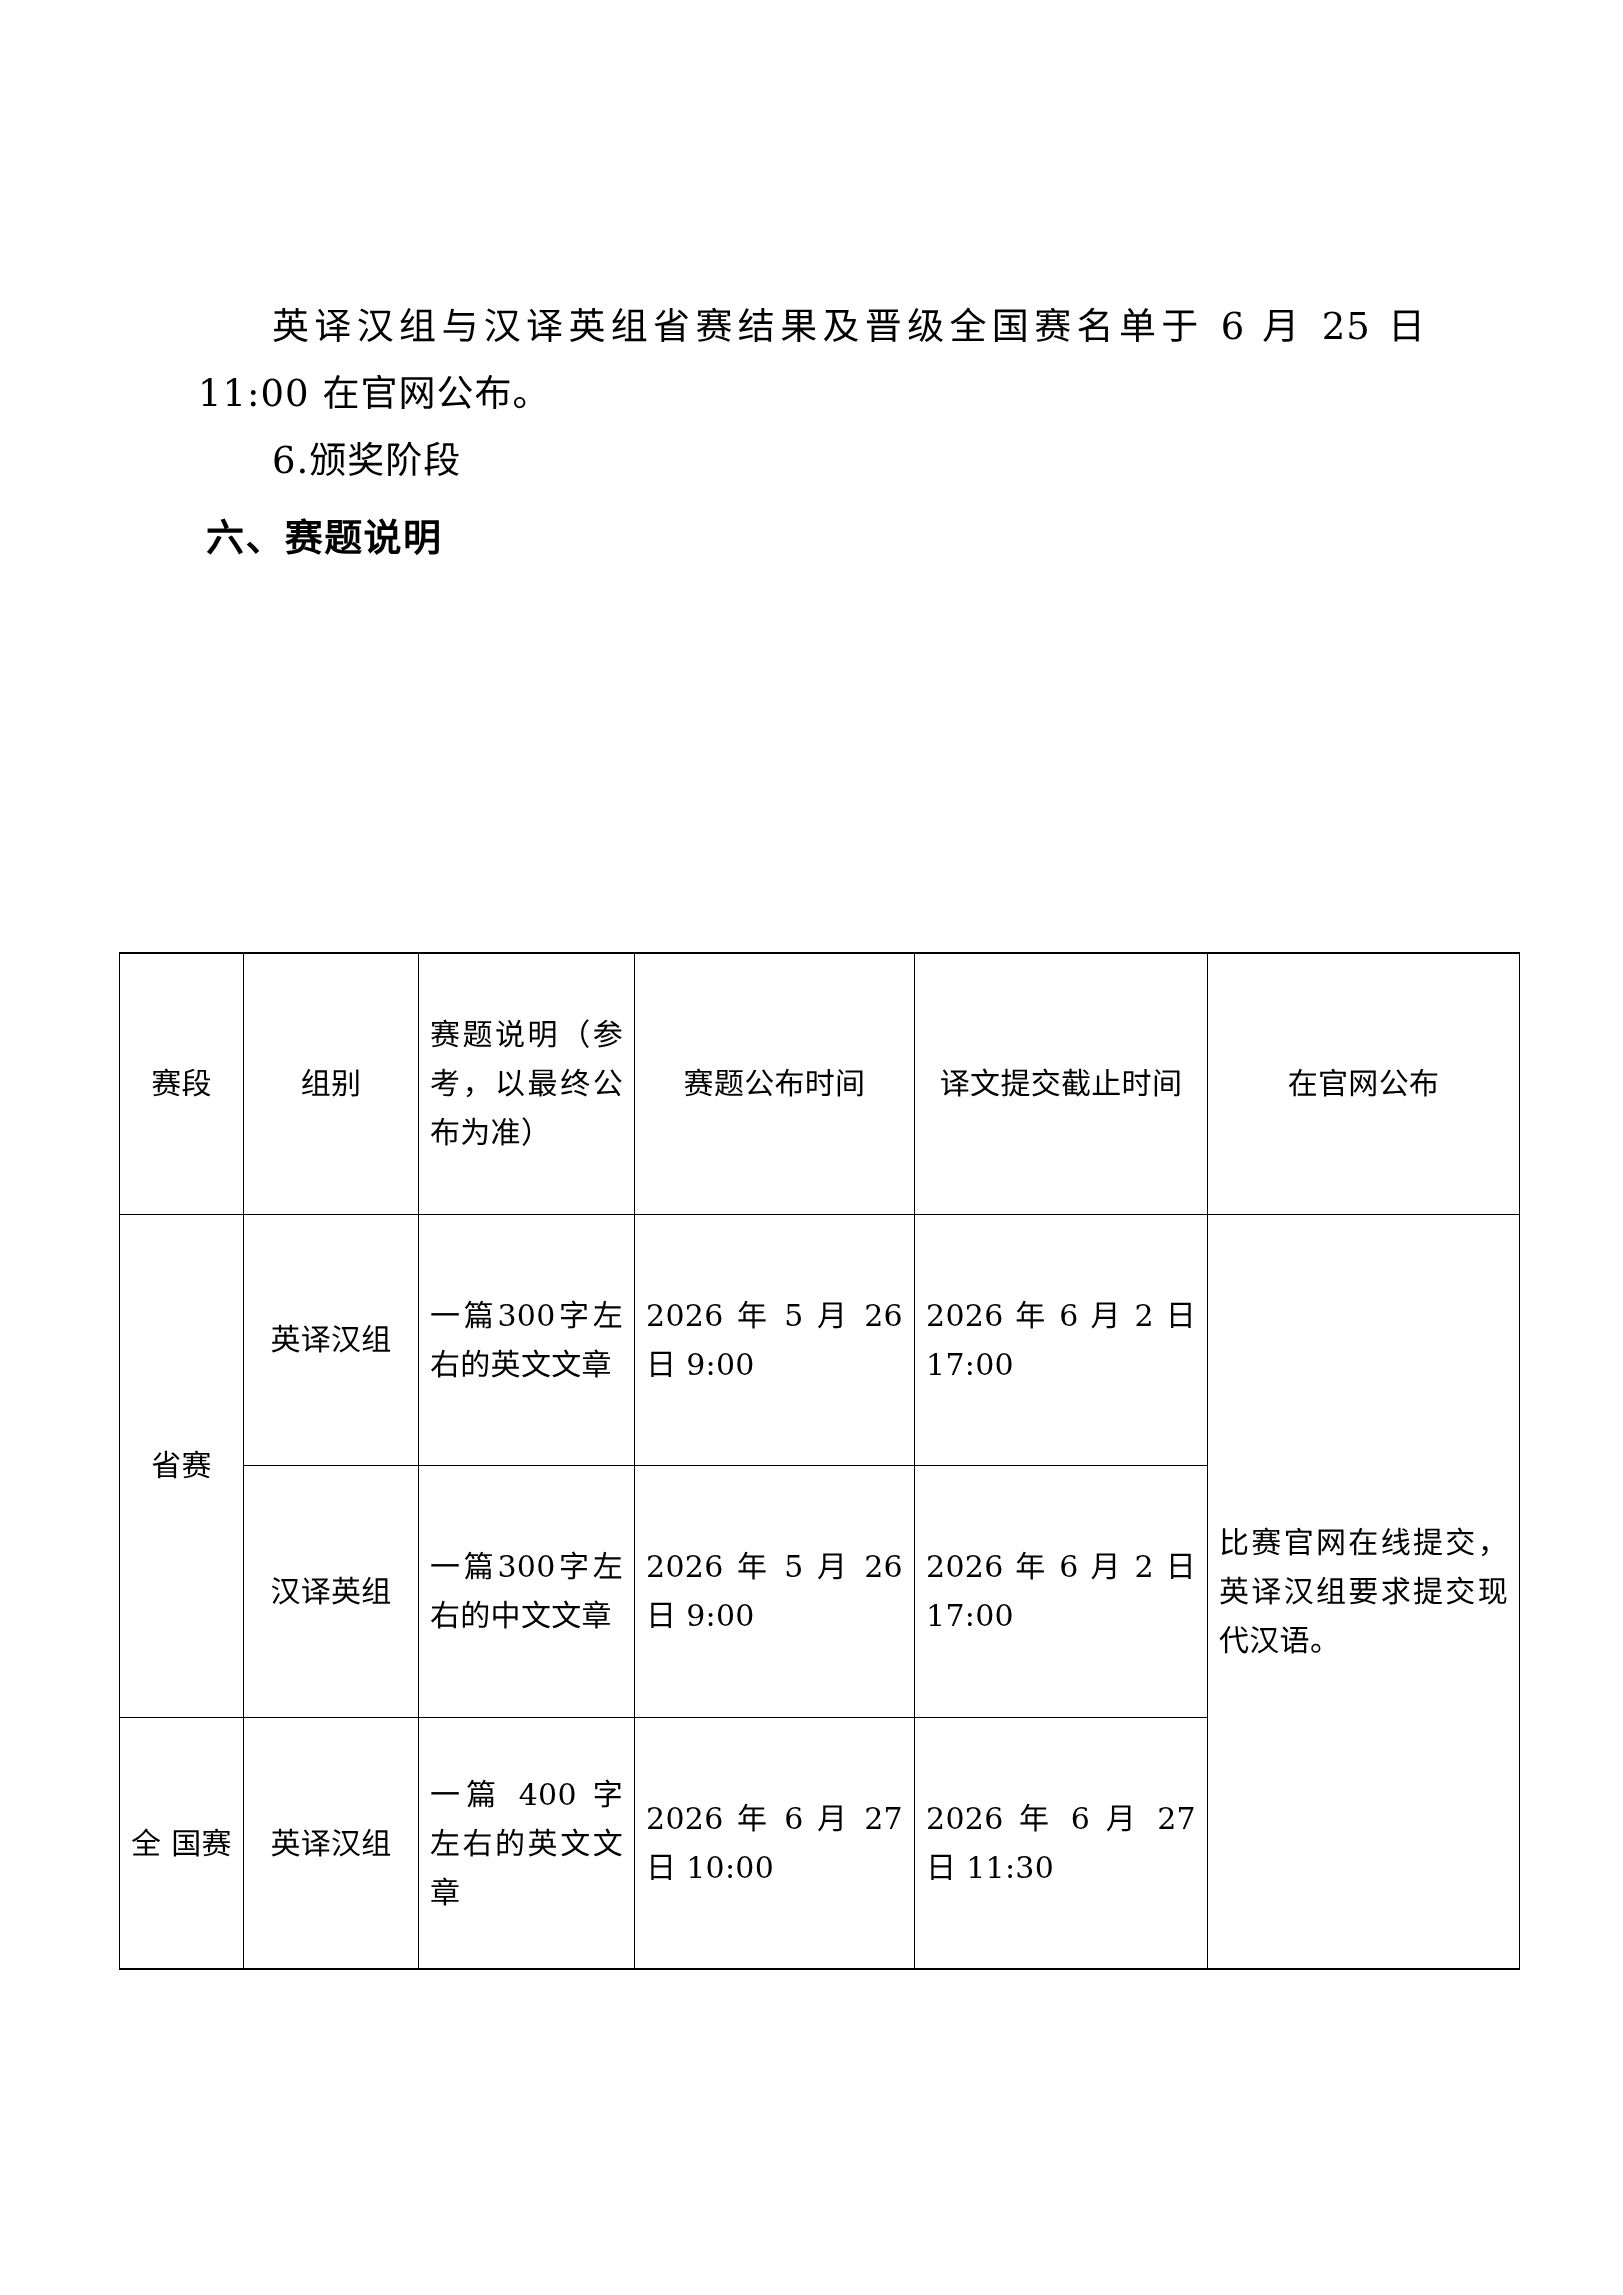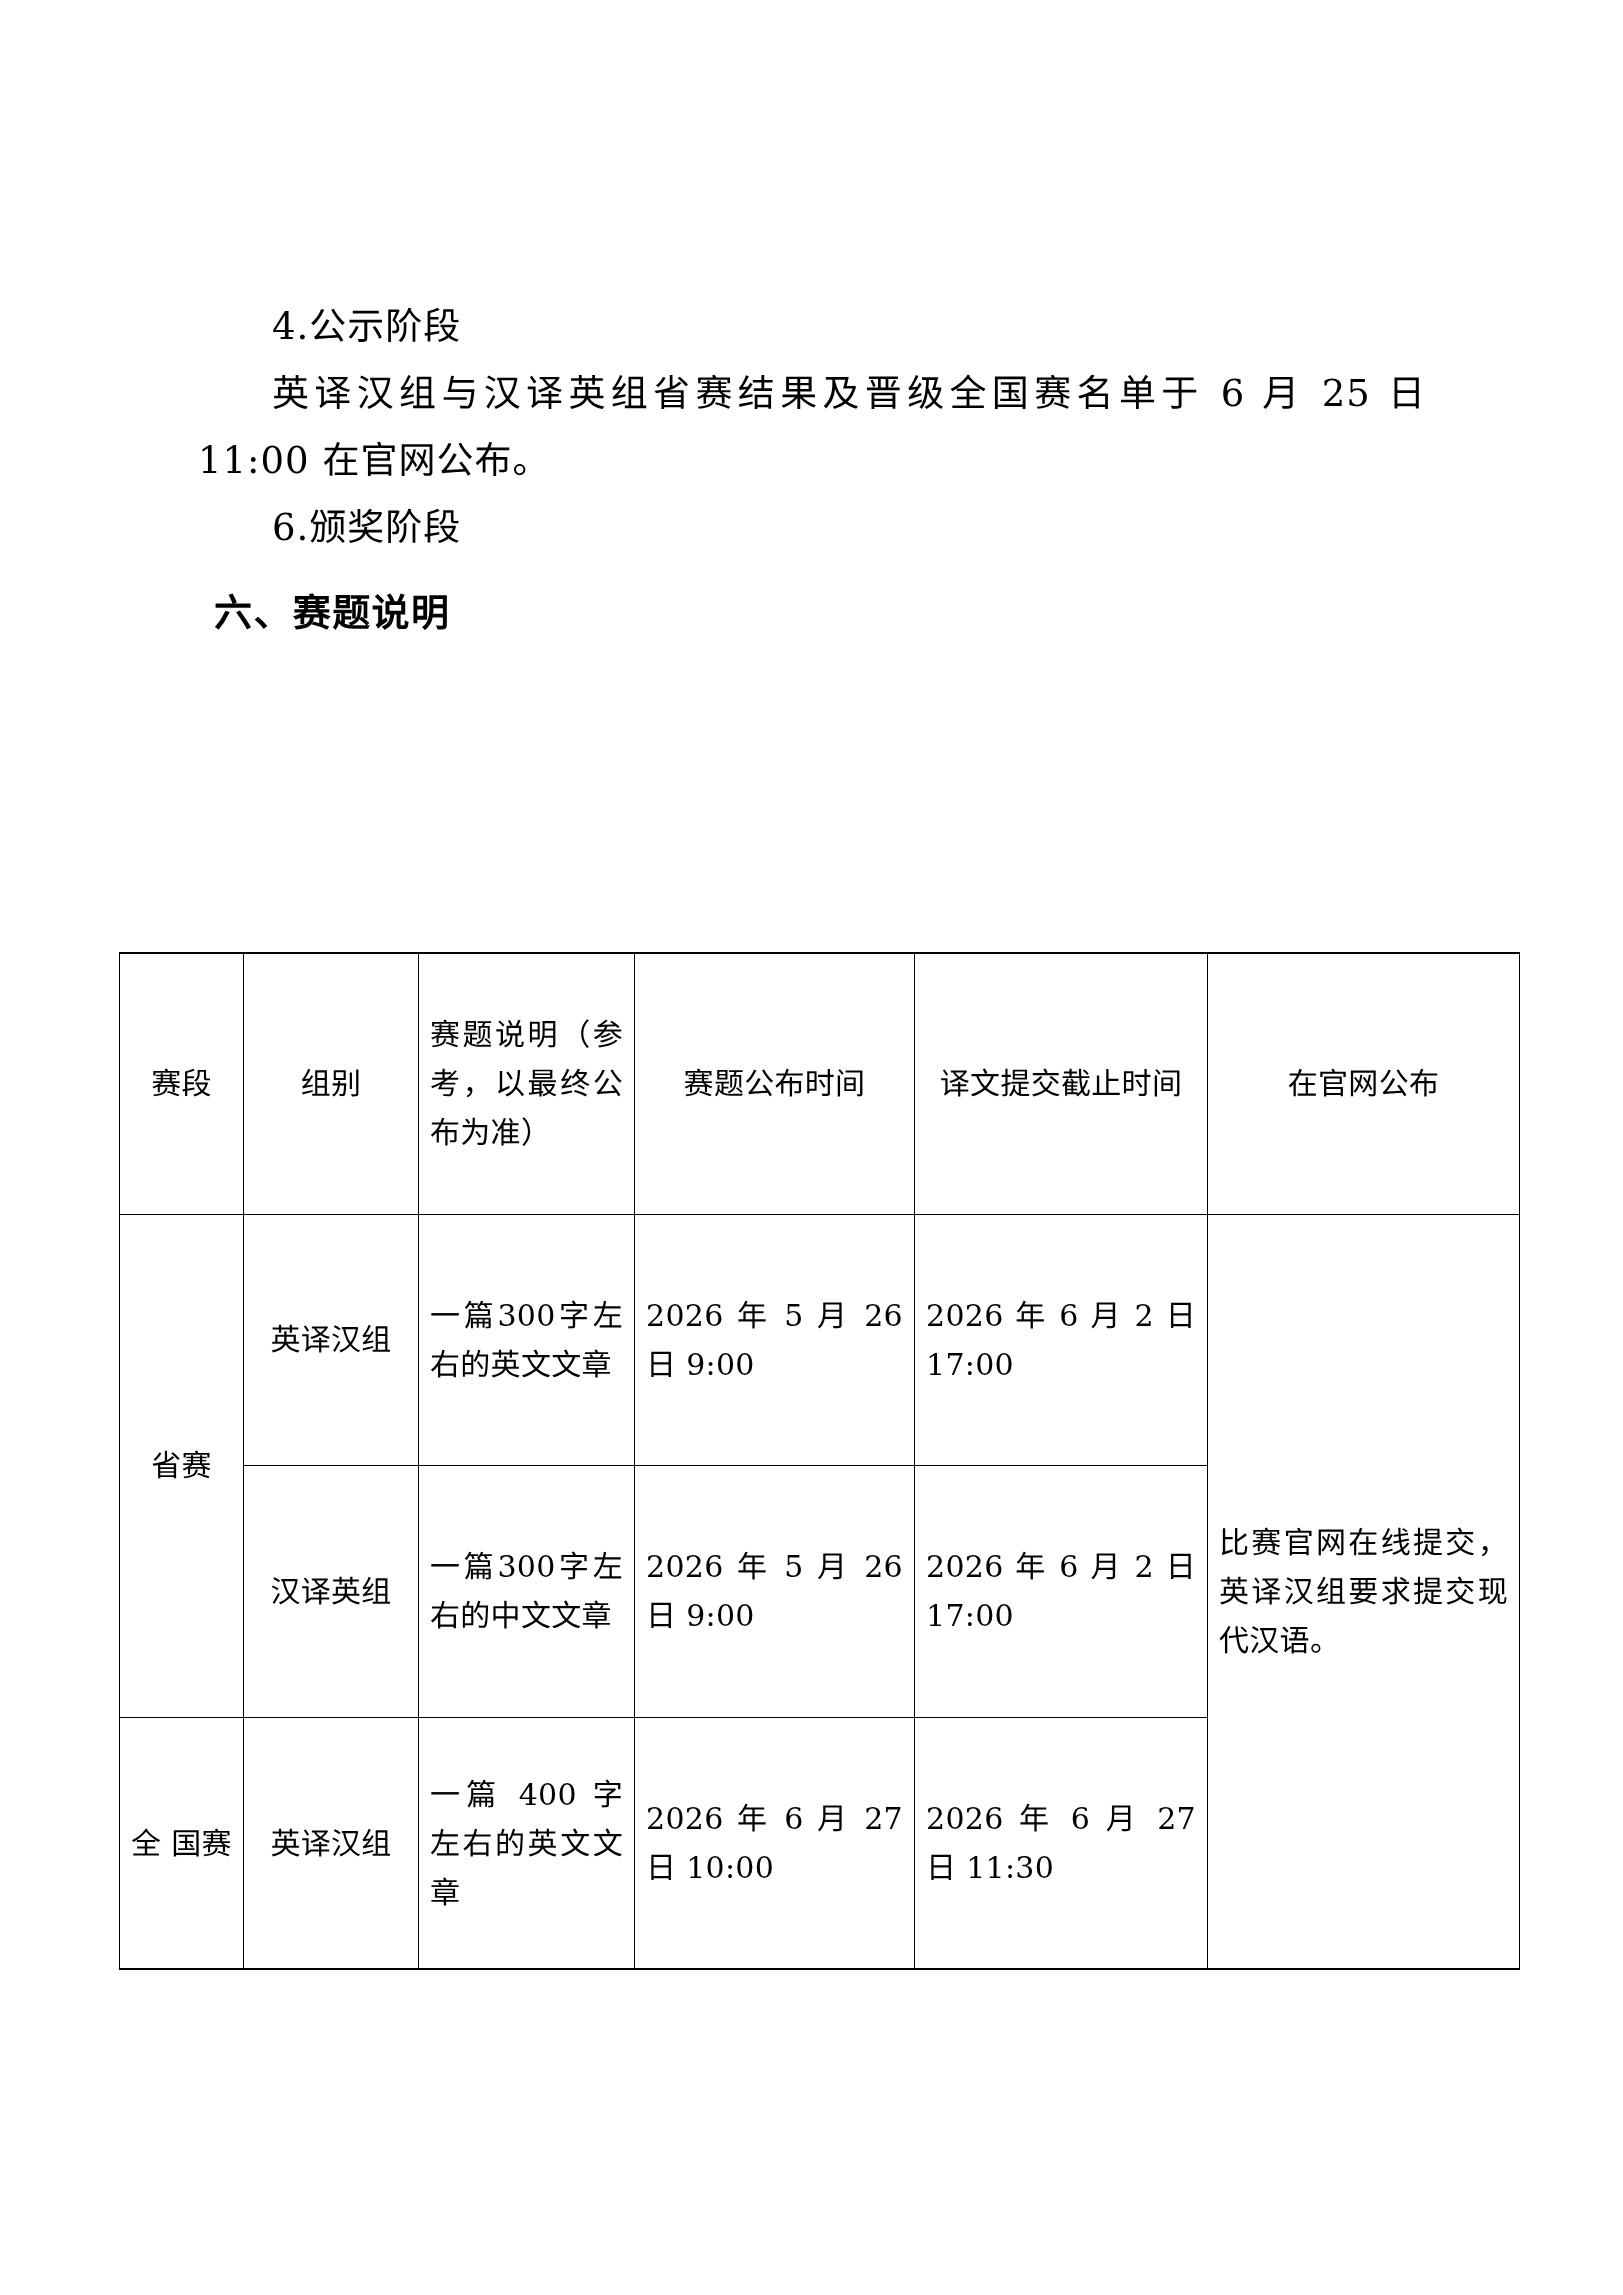--- a/index.html
+++ b/index.html
@@ -49,21 +49,21 @@
   }
 
   .para.noindent {
     text-indent: 0;
   }
 
   .heading {
     font-size: 38px;
     line-height: 71px;
     font-weight: bold;
-    margin: 16px;
+    margin: 8px;
     padding: 0;
     letter-spacing: 1.4px;
     text-indent: 0;
   }
 
   
   .tbl-wrap {
     position: absolute;
     left: 119px;
     top: 952px;
@@ -111,21 +111,20 @@
   .v-top { vertical-align: top; }
   .v-mid { vertical-align: middle; }
 </style>
 </head>
 <body>
 
 <div class="page">
 
   <div class="content">
 
-    <p class="para indent">4.公示阶段</p>
 
     <p class="para indent">英译汉组与汉译英组省赛结果及晋级全国赛名单于 6 月 25 日 11:00 在官网公布。</p>
 
 
     <p class="para indent">6.颁奖阶段</p>
 
 
     <p class="heading">六、赛题说明</p>
 
   </div>

